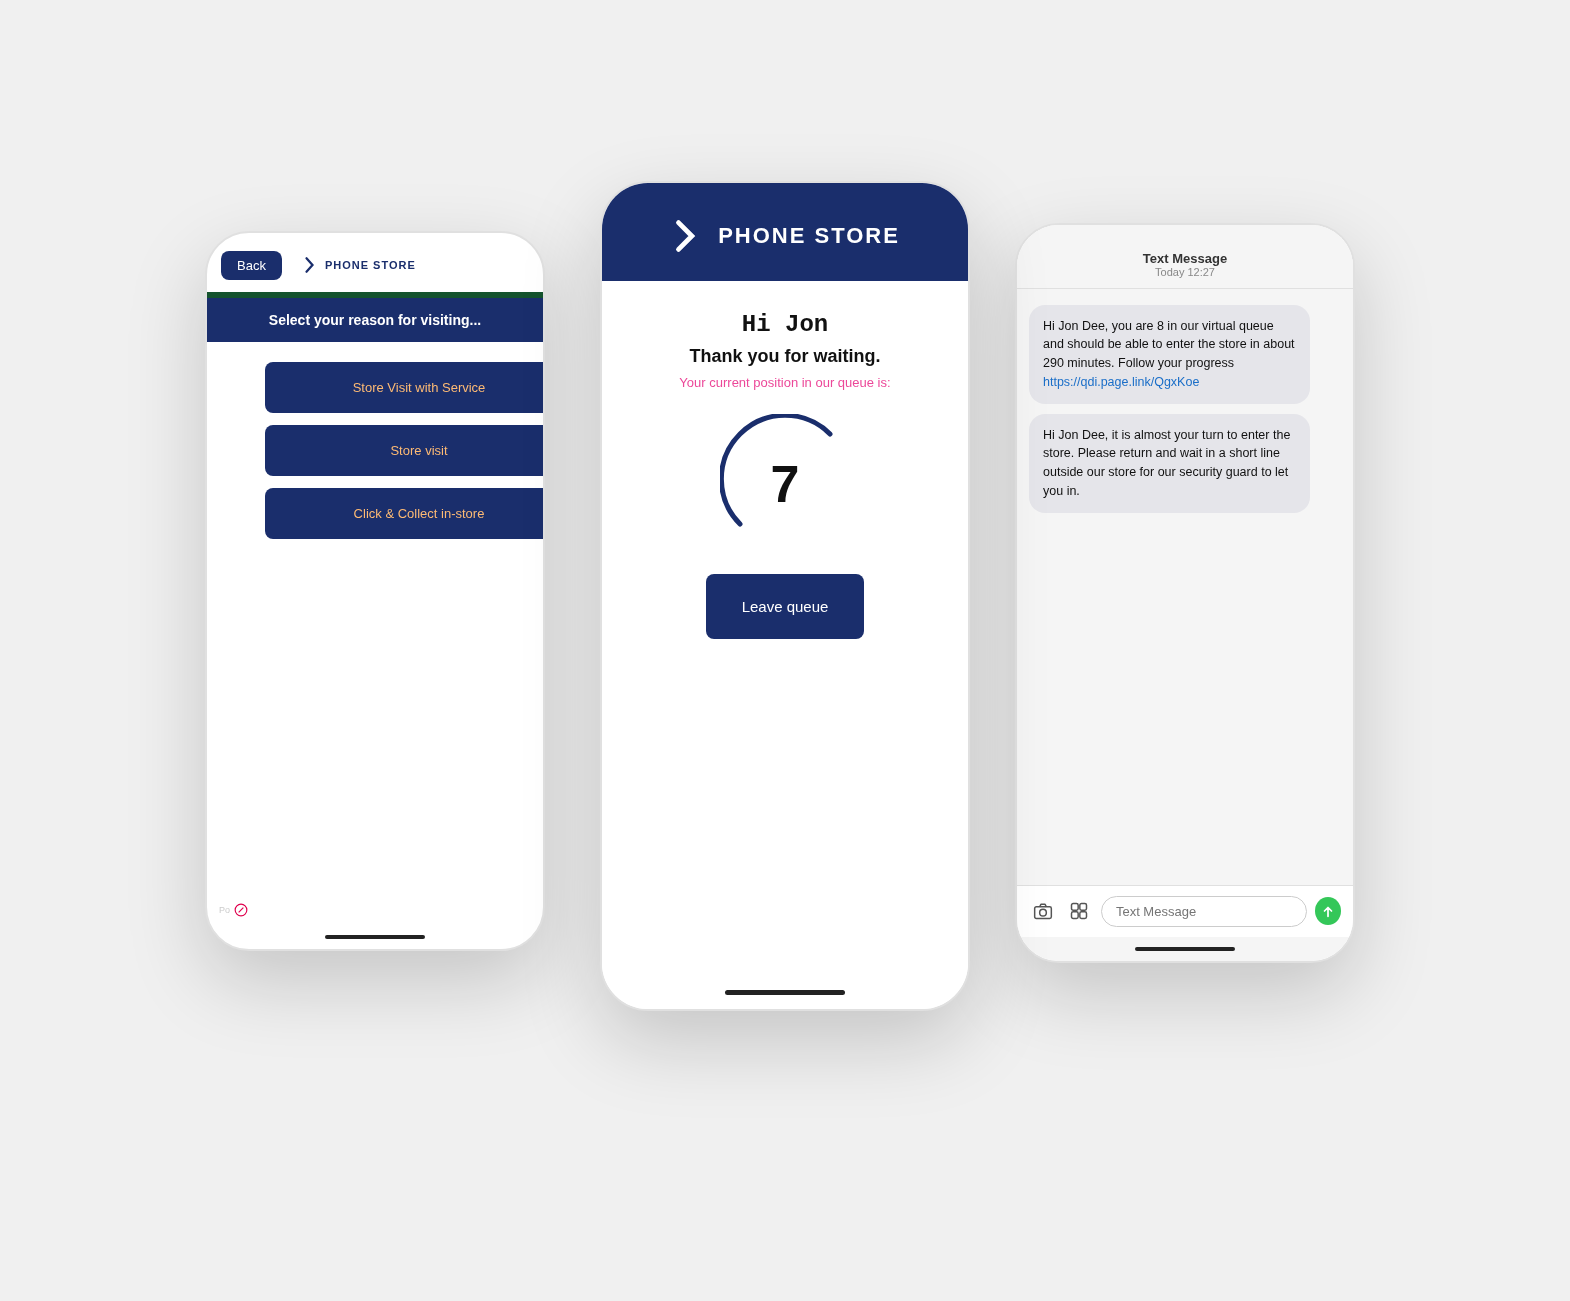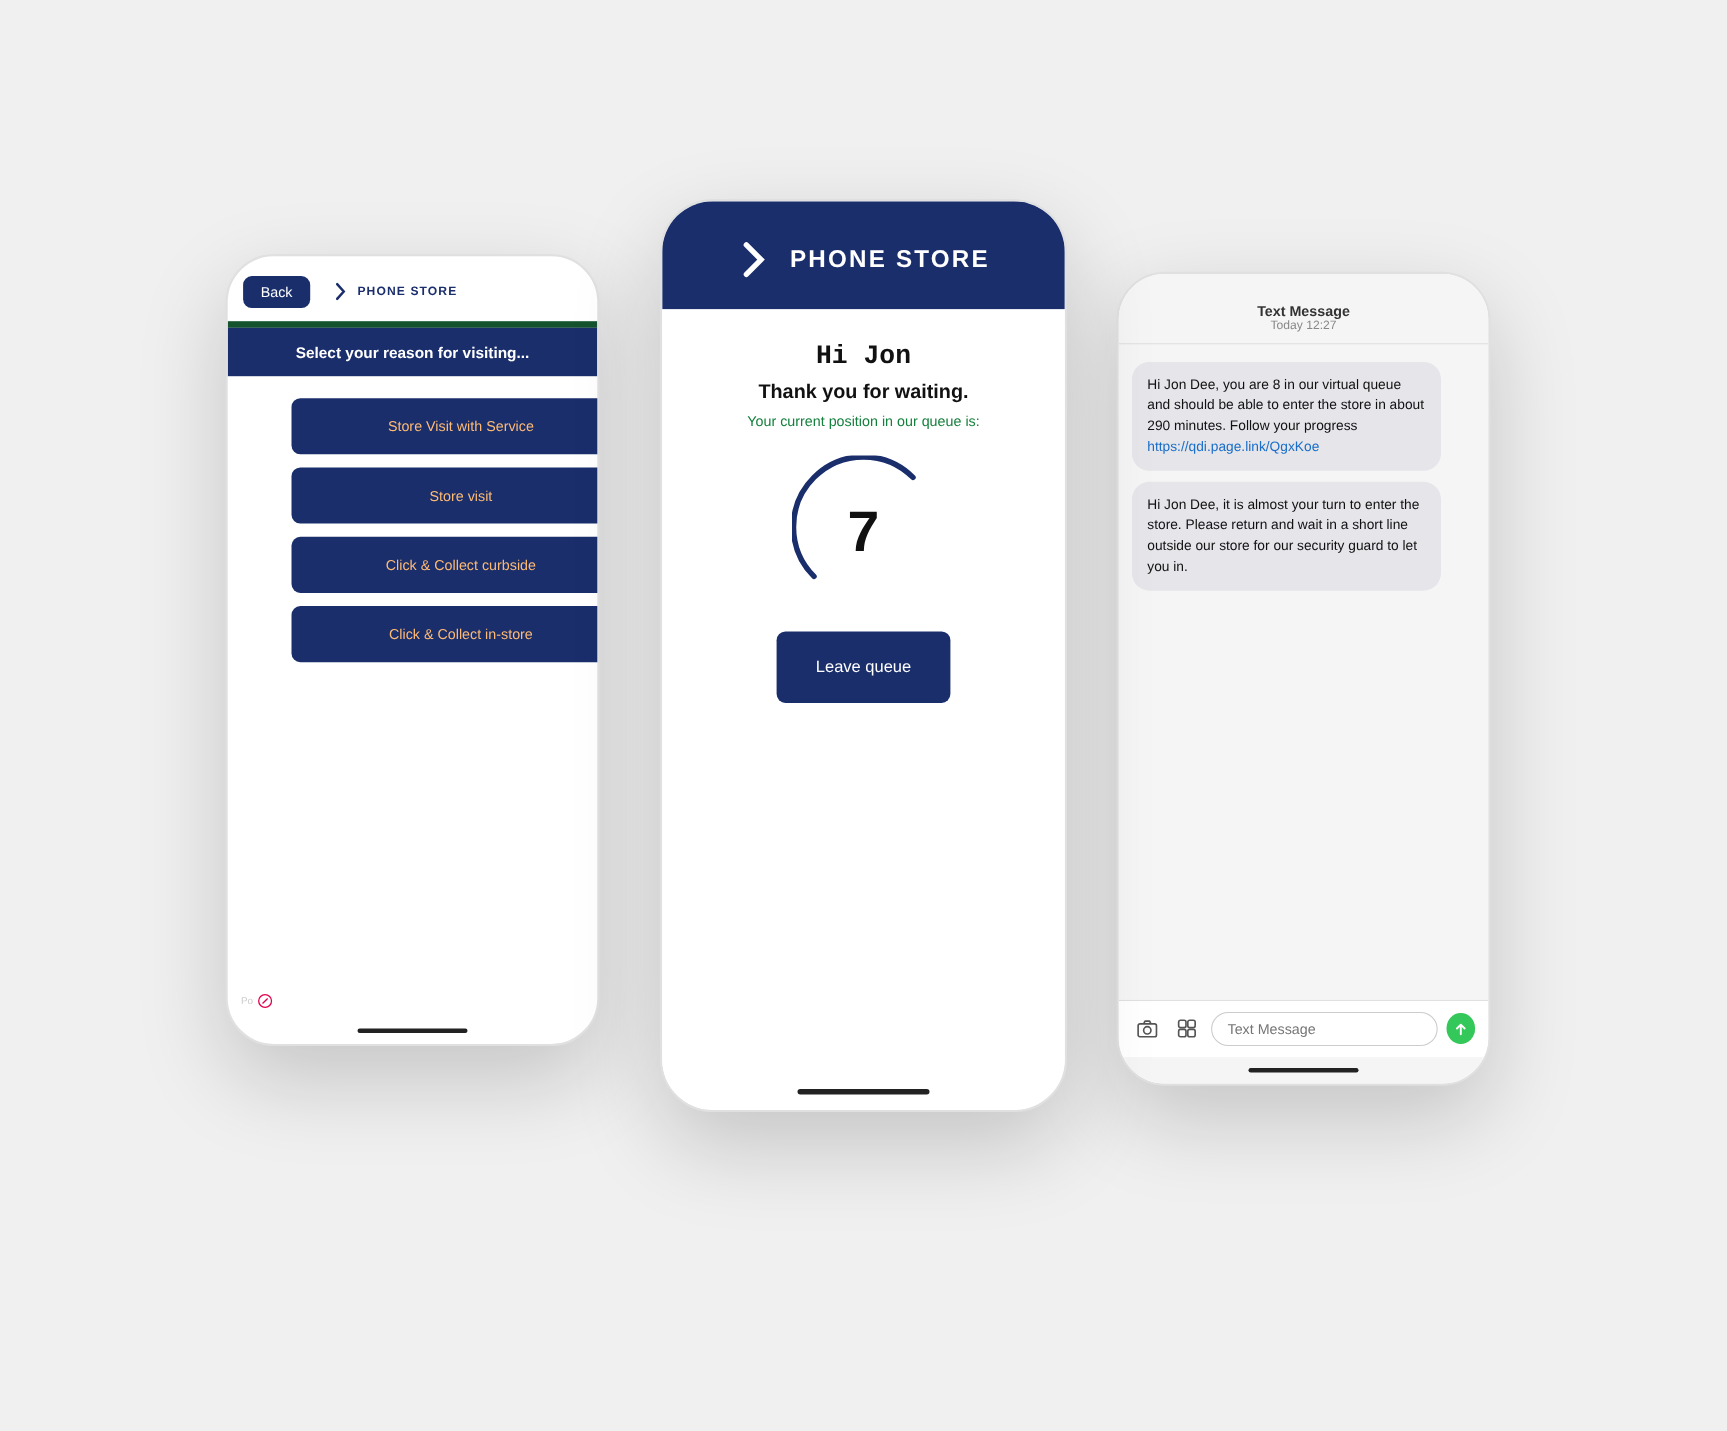--- a/index.html
+++ b/index.html
@@ -191,21 +191,21 @@
 
     .thank-you {
       font-size: 18px;
       font-weight: 800;
       color: #111;
       margin-bottom: 8px;
     }
 
     .position-label {
       font-size: 13px;
-      color: #15803d;
+      color: #ec4899;
       margin-bottom: 24px;
     }
 
     .queue-number-wrap {
       position: relative;
       width: 130px;
       height: 130px;
       margin: 0 auto 30px auto;
       display: flex;
       align-items: center;
@@ -265,21 +265,21 @@
       background: #222;
       border-radius: 3px;
       margin: 10px auto 14px auto;
     }
 
     
     .phone-right {
       width: 340px;
       height: 740px;
       right: 30px;
-      top: 96px;
+      top: 72px;
       z-index: 1;
       border-radius: 44px;
     }
 
     .phone-right .phone-inner {
       width: 100%;
       height: 100%;
       display: flex;
       flex-direction: column;
       background: #f5f5f5;
@@ -407,21 +407,20 @@
           <svg class="logo-icon-small" viewBox="0 0 24 24" fill="none">
             <path d="M6 3 L14 12 L6 21" stroke="#1a2e6c" stroke-width="3" stroke-linecap="round" fill="none"></path>
           </svg>
           <span class="logo-text-small">PHONE STORE</span>
         </div>
       </div>
       <div class="select-title">Select your reason for visiting...</div>
       <div class="visit-options">
         <button class="visit-option-btn">Store Visit with Service</button>
         <button class="visit-option-btn">Store visit</button>
-        <button class="visit-option-btn">Click &amp; Collect curbside</button>
         <button class="visit-option-btn">Click &amp; Collect in-store</button>
       </div>
       <div class="powered-row">
         <span style="font-size:9px;color:#ccc;">Po</span>
 
         <svg width="14" height="14" viewBox="0 0 24 24">
           <circle cx="12" cy="12" r="10" fill="none" stroke="#e0004d" stroke-width="2"></circle>
           <line x1="16" y1="8" x2="8" y2="16" stroke="#e0004d" stroke-width="2"></line>
         </svg>
       </div>

